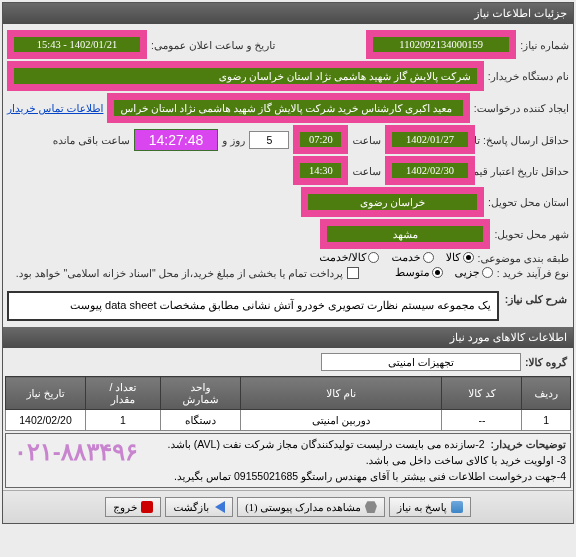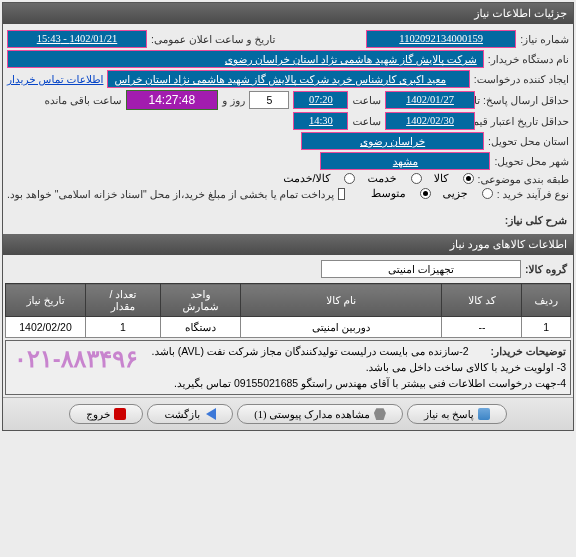--- a/index.html
+++ b/index.html
@@ -31,45 +31,44 @@
   margin: 2px 0;
   gap: 4px;
   flex-wrap: nowrap;
 }
 .lbl {
   font-size: 10.5px;
   color: #333;
   white-space: nowrap;
 }
 .fld {
-  background: #0369a1;
+  background: #4d7c0f;
   color: #fff;
-  border: 1px solid #ec4899;
+  border: 7px solid #ec4899;
   padding: 2px 6px;
   font-size: 10.5px;
   font-family: Tahoma;
   text-align: center;
   min-height: 18px;
-  text-decoration: underline;
 }
 .fld-lt {
   background: #fff;
   color: #000;
   border: 1px solid #888;
   padding: 2px 4px;
   font-size: 10.5px;
   flex: 1;
 }
 .link {
   color: #0645c7;
   text-decoration: underline;
   cursor: pointer;
   font-size: 10.5px;
 }
-.radio-g { display: inline-flex; align-items: center; gap: 14px; margin-left: 8px; }
+.radio-g { display: inline-flex; align-items: center; gap: 2px; margin-left: 8px; }
 .radio-dot {
   width: 11px; height: 11px; border: 1px solid #555; border-radius: 50%;
   display: inline-flex; align-items: center; justify-content: center; background:#fff;
 }
 .radio-dot.sel::after { content:""; width:5px; height:5px; background:#000; border-radius:50%; }
 .chk {
   width: 12px; height: 12px; border: 1px solid #555; background: #fff; display:inline-block;
 }
 .desc-box {
   border: 2px solid #333;
@@ -102,39 +101,39 @@
 .buyer-note {
   border: 1px solid #666;
   margin: 2px;
   padding: 3px 4px;
   background: #efefef;
   font-size: 10.5px;
   line-height: 1.5;
   position: relative;
 }
 .green-badge {
-  background: #a21caf;
+  background: #d946ef;
   color: #fff;
-  font-size: 12px;
-  padding: 2px 22px;
+  font-size: 14px;
+  padding: 2px 14px;
   border: 1px solid #3c6e2c;
 }
 .btn-bar {
   display: flex;
   justify-content: center;
   gap: 4px;
   padding: 6px 2px;
   background: linear-gradient(#e8e8e8,#d8d8d8);
   border-top: 1px solid #aaa;
 }
 .btn {
   background: linear-gradient(#f6f6f6,#dedede);
   border: 1px solid #888;
-  border-radius: 10px;
-  padding: 3px 16px;
+  border-radius: 0;
+  padding: 3px 7px;
   font-size: 10.5px;
   font-family: Tahoma;
   display: inline-flex;
   align-items: center;
   gap: 4px;
   cursor: pointer;
 }
 .btn .ic { width:12px; height:12px; display:inline-block; }
 .ic-doc { background: linear-gradient(#6fa8dc,#3d85c6); border-radius:2px; }
 .ic-att { background: #888; clip-path: polygon(20% 0,80% 0,100% 40%,80% 100%,20% 100%,0 40%); }
@@ -234,20 +233,21 @@
           <span>متوسط</span>
         </span>
       <span style="width:20px"></span>
       <span class="chk"></span>
       <span class="lbl">پرداخت تمام یا بخشی از مبلغ خرید،از محل "اسناد خزانه اسلامی" خواهد بود.</span>
     </div>
   </div>
 
   <div style="display:flex;align-items:flex-start;margin:2px">
     <span class="lbl" style="font-weight:bold;padding:6px 4px">شرح کلی نیاز:</span>
+    <div class="desc-box" style="flex:1">یک مجموعه سیستم نظارت تصویری خودرو آتش نشانی مطابق مشخصات data sheet پیوست</div>
   </div>
 
   <div class="header-bar">اطلاعات کالاهای مورد نیاز</div>
 
   <div class="row" style="padding:3px 6px">
     <span class="lbl" style="font-weight:bold">گروه کالا:</span>
     <span class="fld-lt" style="flex:0 0 200px;text-align:center">تجهیزات امنیتی</span>
   </div>
 
   <table class="tbl">
@@ -267,21 +267,21 @@
         <td>--</td>
         <td>دوربین امنیتی</td>
         <td>دستگاه</td>
         <td>1</td>
         <td>1402/02/20</td>
       </tr>
     </tbody>
   </table>
 
   <div class="buyer-note">
-    <span class="lbl" style="font-weight:bold;float:right;margin-left:22px">توضیحات خریدار:</span>
+    <span class="lbl" style="font-weight:bold;float:right;margin-left:6px">توضیحات خریدار:</span>
     <div>2-سازنده می بایست درلیست تولیدکنندگان مجاز شرکت نفت (AVL)  باشد.</div>
     <div>3- اولویت خرید با کالای ساخت  داخل می باشد.</div>
     <div>4-جهت درخواست اطلاعات فنی بیشتر با آقای مهندس راستگو 09155021685 تماس بگیرید.</div>
     <div class="strike">۰۲۱-۸۸۳۴۹۶</div>
   </div>
 
   <div class="btn-bar">
     <button class="btn">
         <span class="ic ic-doc"></span>
         <span>پاسخ به نیاز</span>

